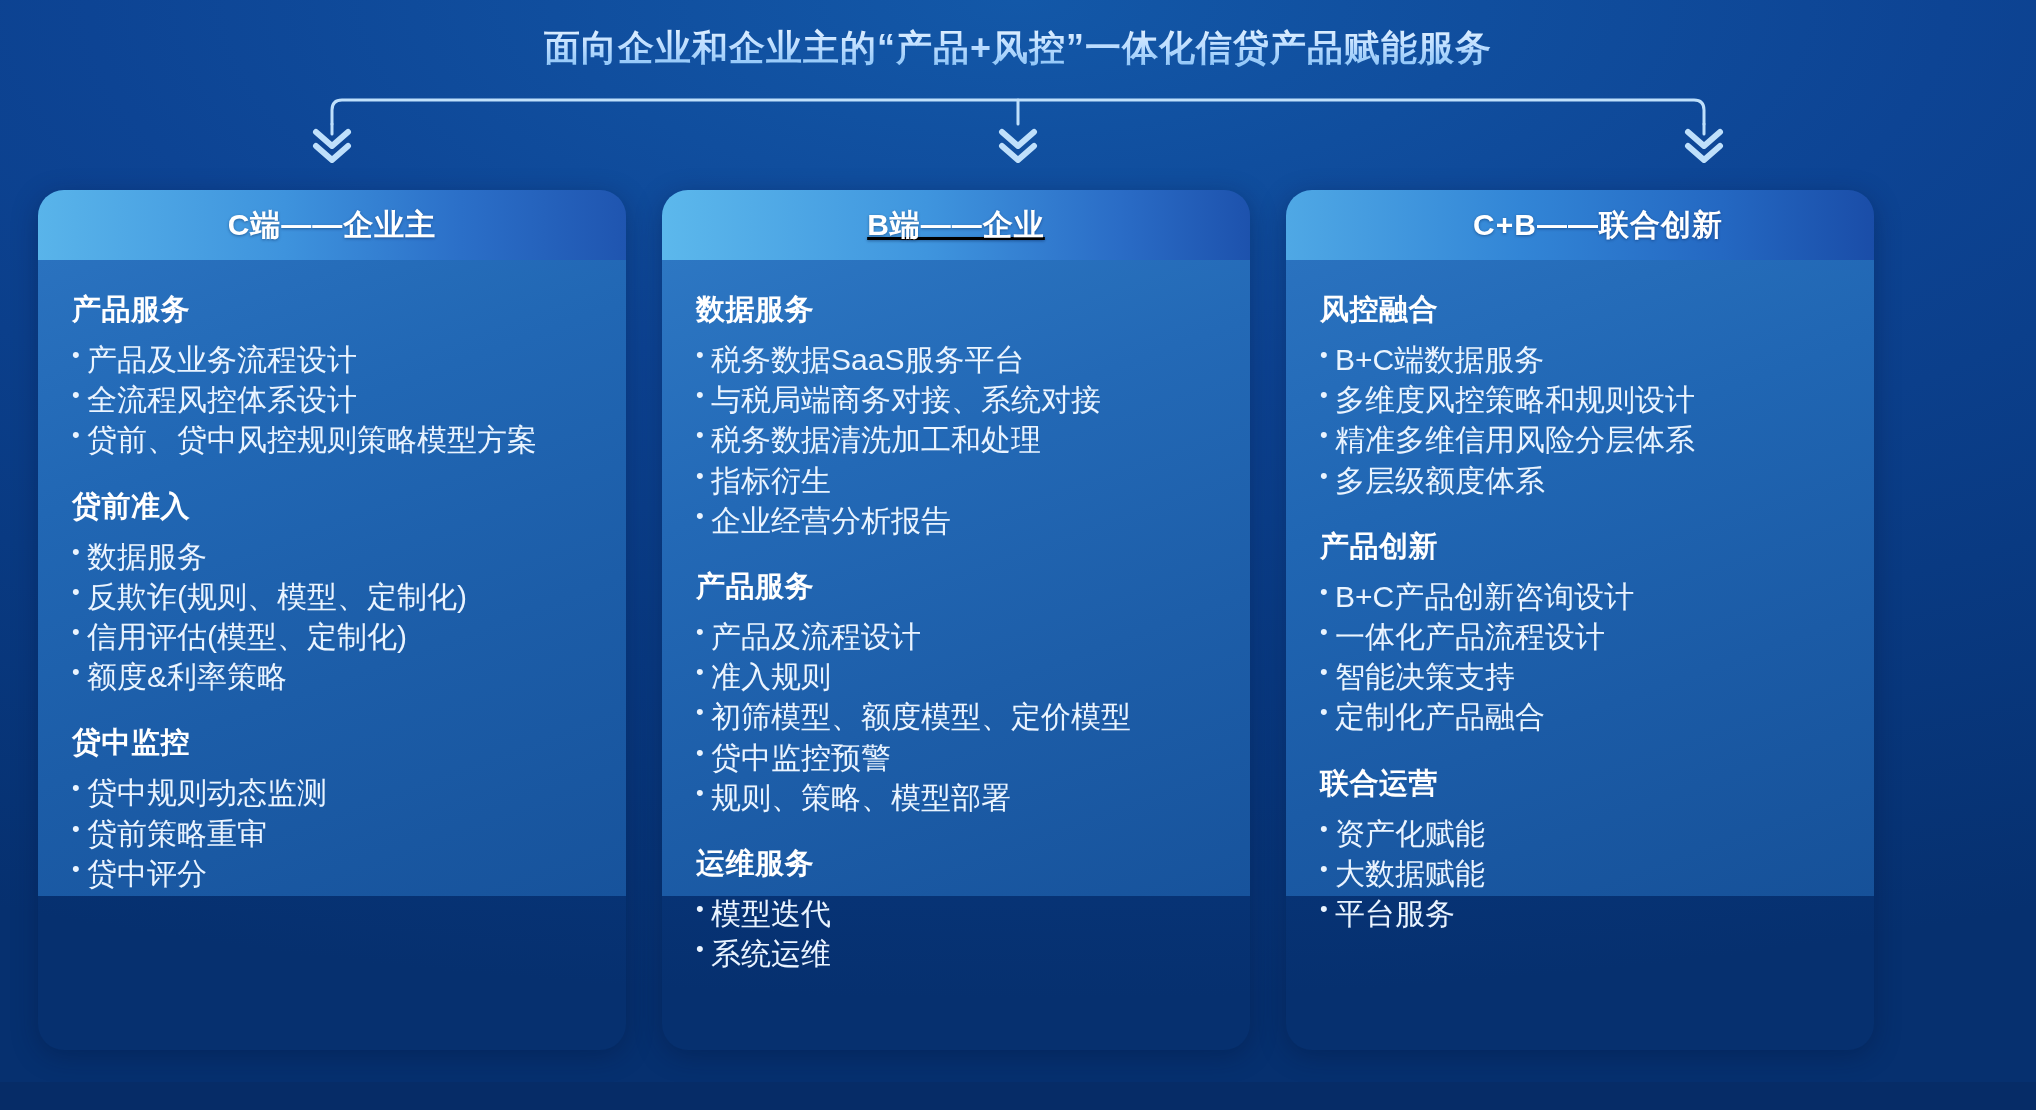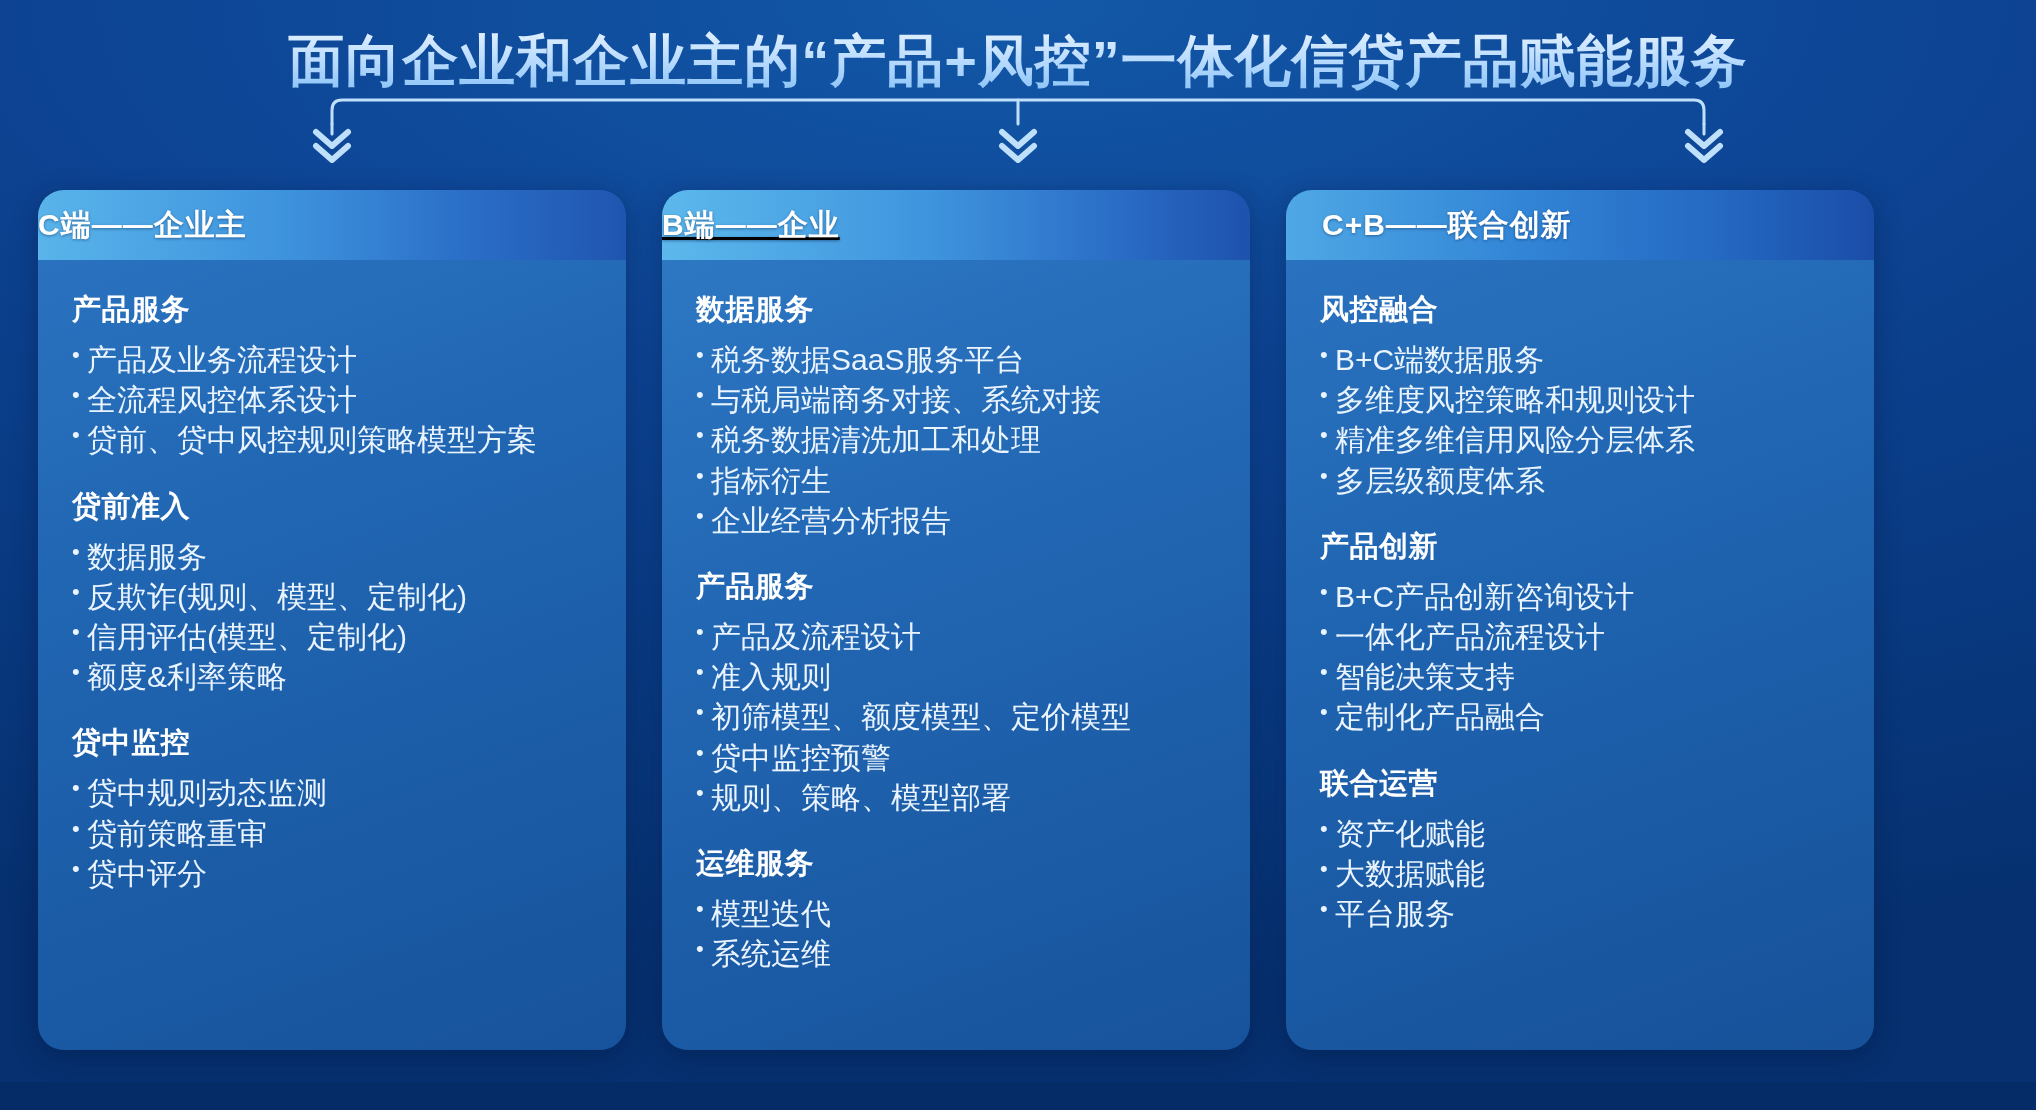--- a/index.html
+++ b/index.html
@@ -22,21 +22,21 @@
     background:#062c67;
   }
 
   
   .title-wrap{
     position:absolute; top:24px; left:0; right:0;
     text-align:center;
   }
   .title{
     display:inline-block;
-    font-size:56px;
+    font-size:36px;
     font-weight:bold;
     letter-spacing:1px;
     color:#cfe6ff;
     background:linear-gradient(180deg,#eaf5ff 0%,#bcddff 45%,#7fbdf5 100%);
     -webkit-background-clip:text;
     background-clip:text;
     -webkit-text-fill-color:transparent;
     white-space:nowrap;
   }
 
@@ -62,21 +62,21 @@
     overflow:hidden;
     position:relative;
     box-shadow:0 6px 26px rgba(2,20,56,.35);
   }
   .card.c1{ height:860px; }
   .card.c2{ height:860px; }
   .card.c3{ height:860px; }
 
   .card-head{
     height:70px;
-    display:flex; align-items:center; justify-content:flex-start;
+    display:flex; align-items:center; justify-content:center;
     background:linear-gradient(90deg,#59b4ea 0%,#3e93dd 42%,#2b6fc8 72%,#1f55b0 100%);
     position:relative;
   }
   .card.c2 .card-head{
     background:linear-gradient(90deg,#5cb8ec 0%,#3f95de 45%,#2a6cc6 78%,#1d52ad 100%);
     text-decoration:underline;
   }
   .card.c3 .card-head{
     background:linear-gradient(90deg,#4fa8e5 0%,#3285d6 40%,#2468c2 74%,#1a4da8 100%);
     padding-left:36px;
@@ -84,21 +84,21 @@
   .card-head-title{
     font-size:30px;
     font-weight:bold;
     color:#ffffff;
     letter-spacing:1px;
     text-shadow:0 1px 3px rgba(0,30,80,.45);
     white-space:nowrap;
   }
 
   .card-body{
-    height:790px;
+    height:636px;
     padding:30px 34px 24px 34px;
     background:linear-gradient(160deg,#2a72bf 0%,#2167b4 30%,#1c5da8 62%,#17539c 100%);
   }
   .card.c2 .card-body{
     background:linear-gradient(160deg,#2d77c3 0%,#2369b6 32%,#1d5ea9 64%,#17539c 100%);
   }
   .card.c3 .card-body{
     background:linear-gradient(160deg,#2a72bf 0%,#2066b3 34%,#1b5ba6 66%,#165199 100%);
   }
 

